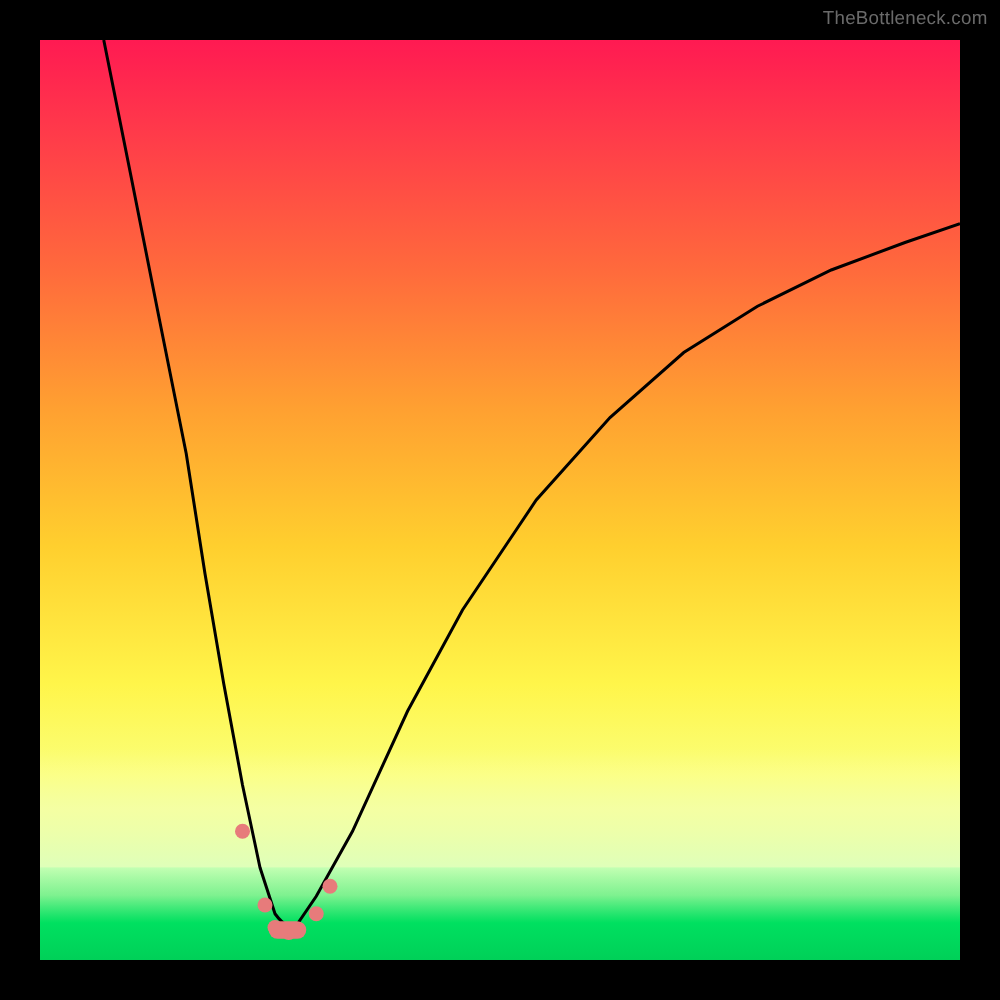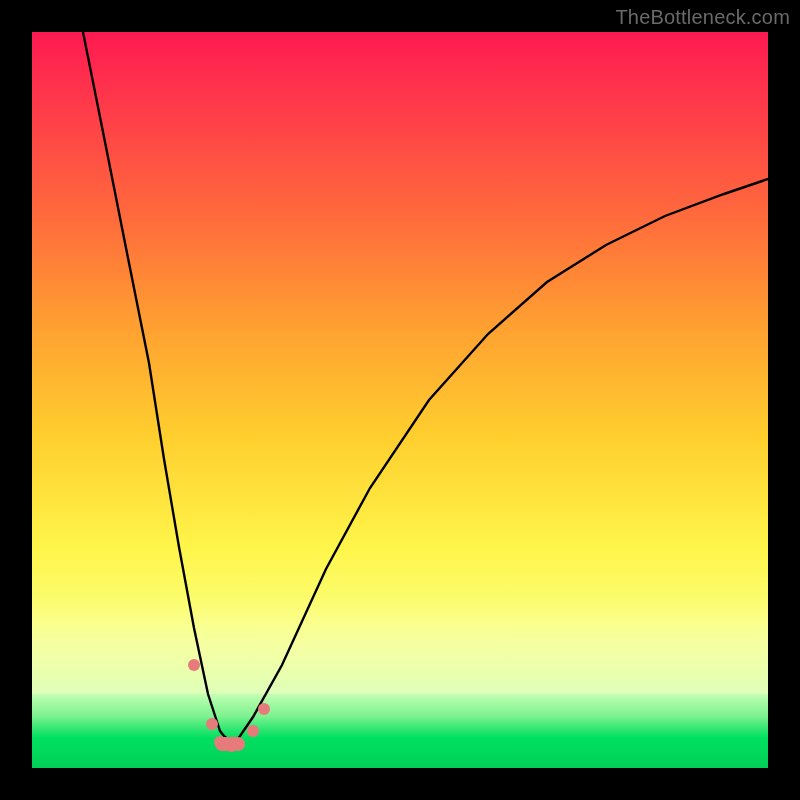--- a/index.html
+++ b/index.html
@@ -73,21 +73,21 @@
     left: 0;
     top: 0;
     width: 100%;
     height: 100%;
   }
   .watermark {
     position: absolute;
     top: 6px;
     right: 10px;
     color: #6a6a6a;
-    font-size: 20px;
+    font-size: 15px;
     letter-spacing: 0.2px;
     user-select: none;
   }
 </style>
 </head>
 <body>
 
 <div class="frame">
   <div class="plot">
     <div class="gradient"></div>

